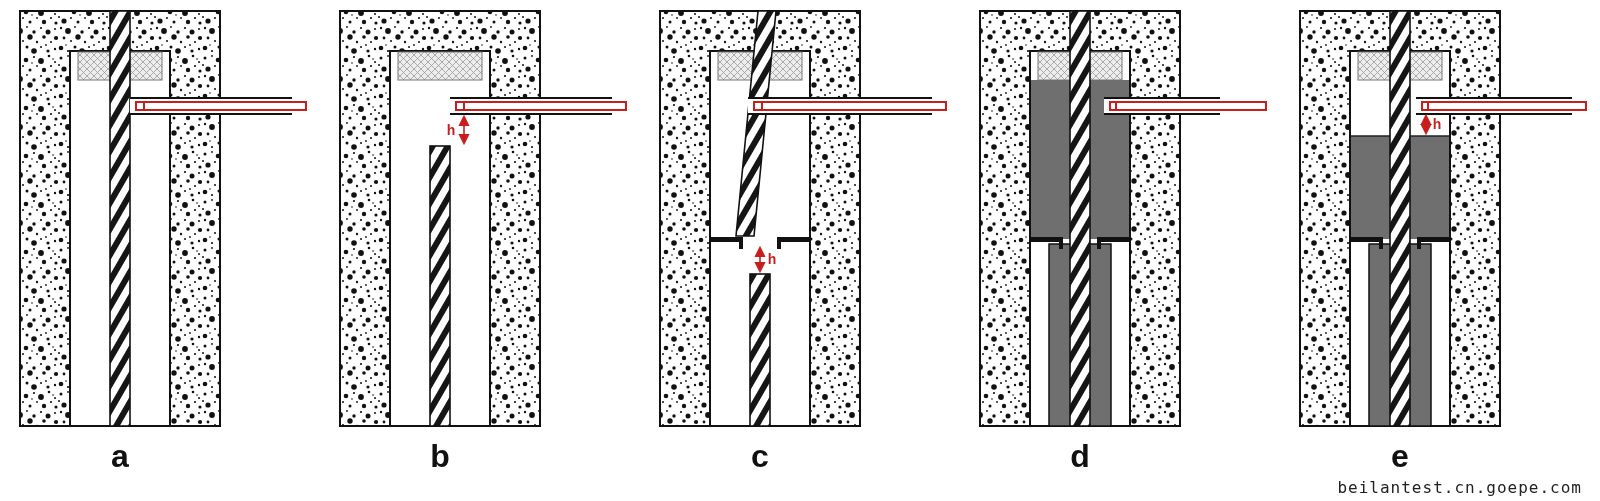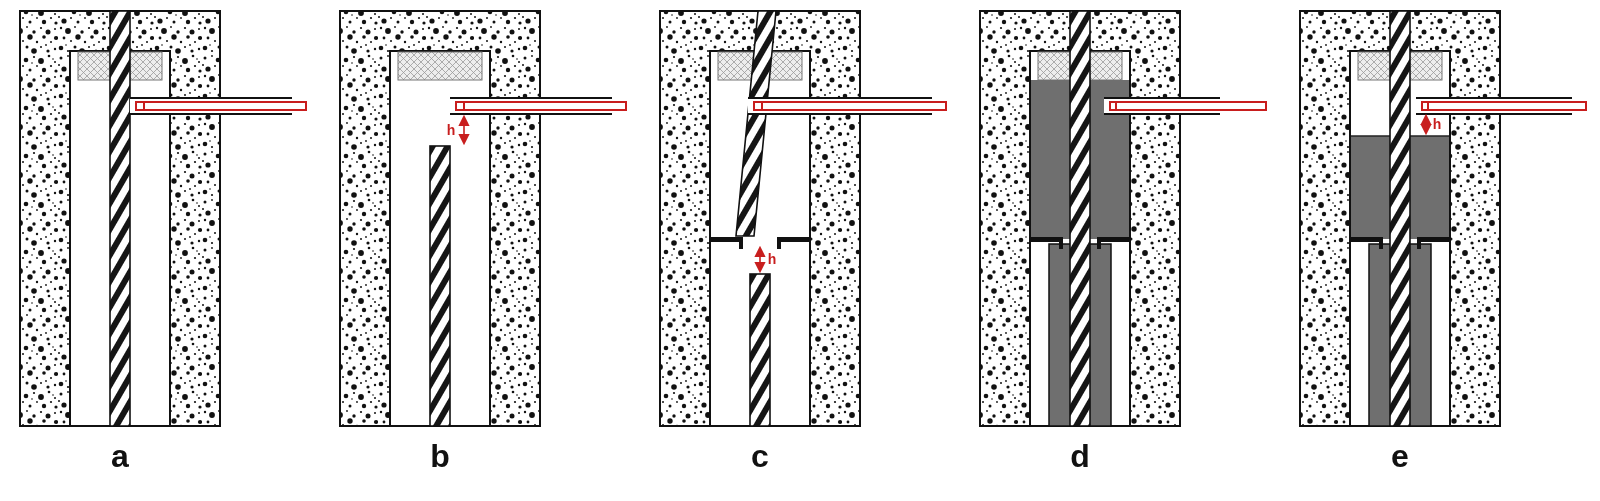--- a/index.html
+++ b/index.html
@@ -196,13 +196,14 @@
         <line x1="138" y1="96" x2="138" y2="104" stroke="#c81e1e" stroke-width="2"></line>
       </g>
       <g>
         <line x1="136" y1="110" x2="136" y2="127" stroke="#c81e1e" stroke-width="1.6" marker-start="url(#arrowRed)" marker-end="url(#arrowRed)"></line>
         <text x="147" y="123" font-size="14" font-weight="bold" fill="#c81e1e" text-anchor="middle" font-family="Liberation Sans, sans-serif">h</text>
       </g>
     </svg>
     <div class="panel-label">e</div>
   </div>
 
+  <div class="watermark">beilantest.cn.goepe.com</div>
 </div>
 
 </body></html>

